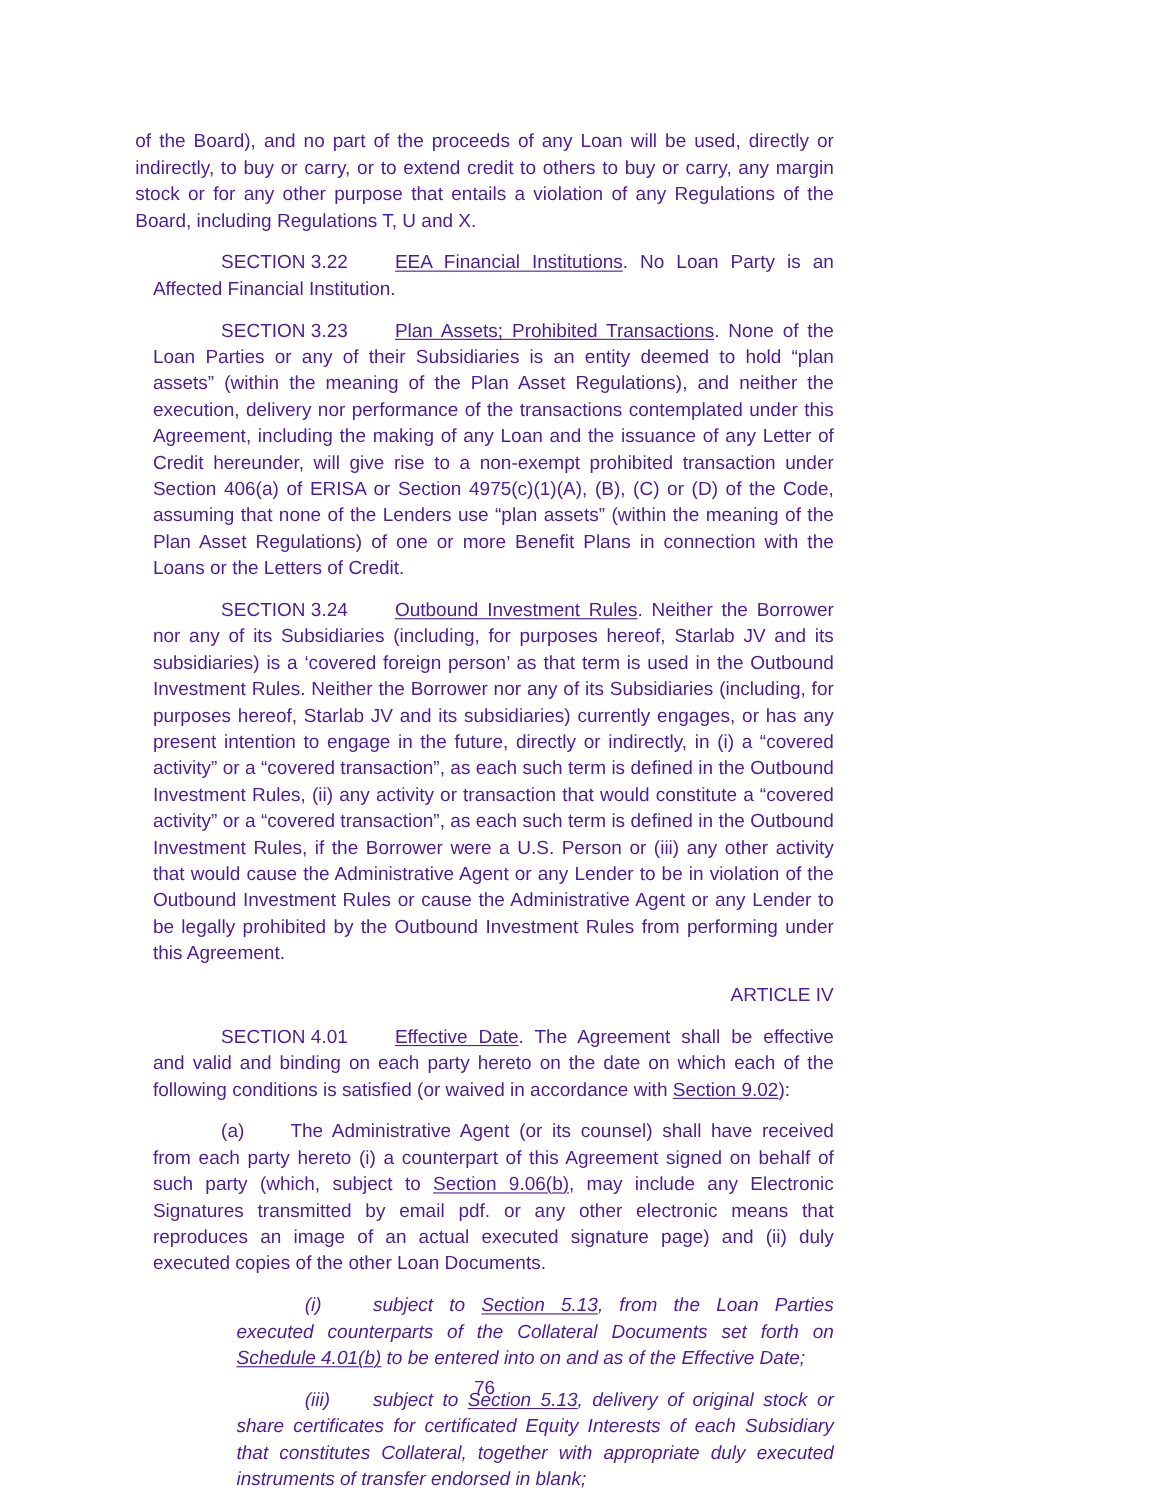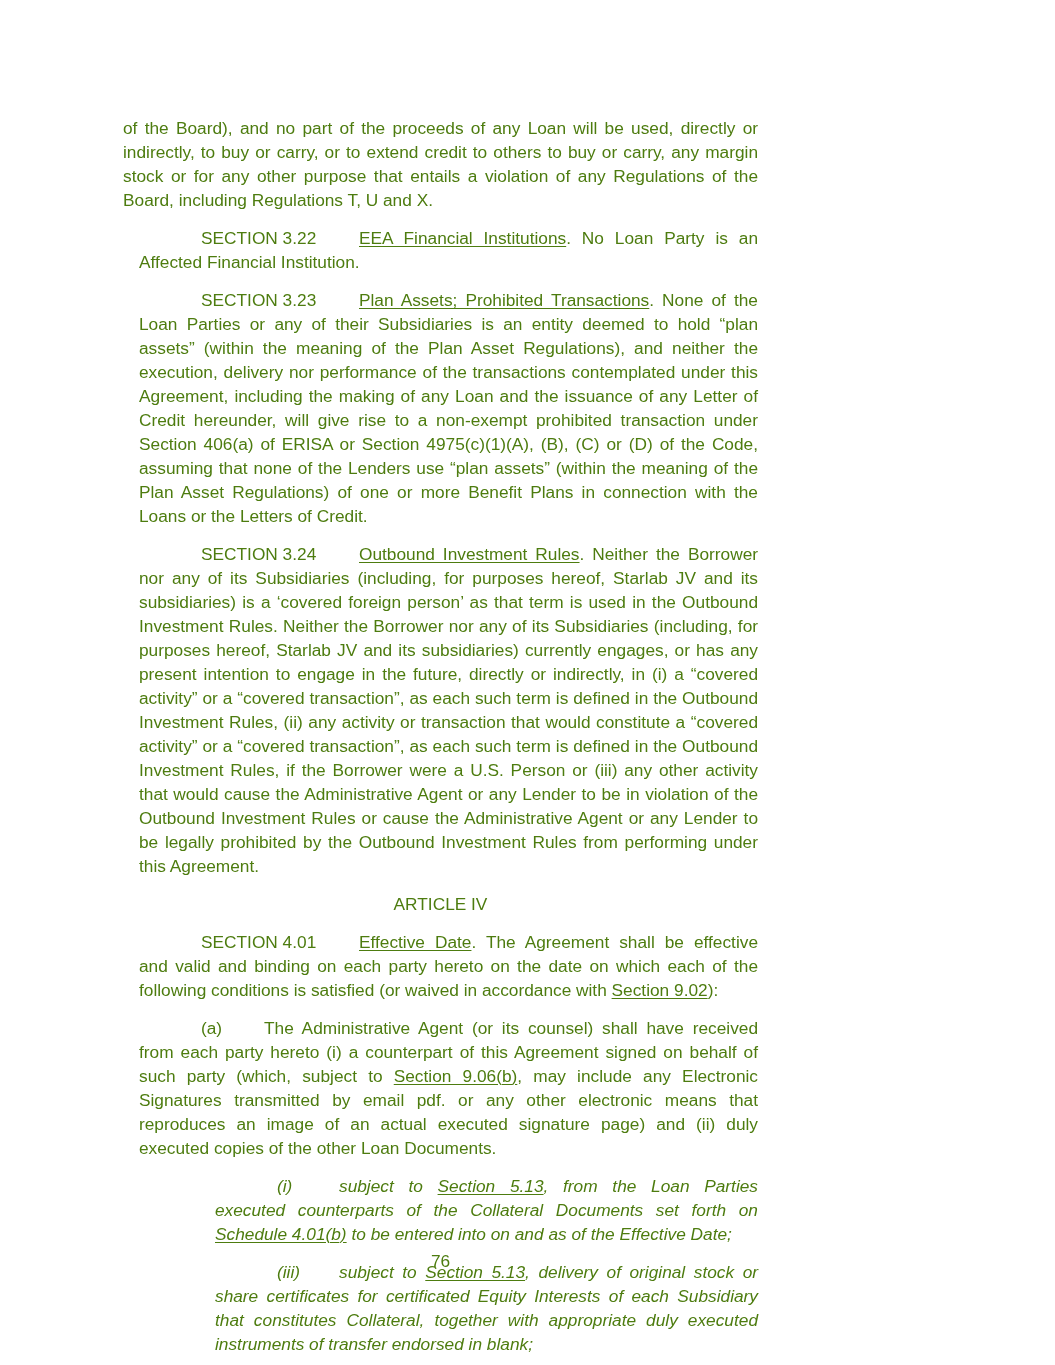--- a/index.html
+++ b/index.html
@@ -7,21 +7,21 @@
     padding: 0;
     background: #ffffff;
   }
   .page {
     position: relative;
     width: 881px;
     height: 1365px;
     box-sizing: border-box;
     padding: 116px 123px 0 123px;
     background: #ffffff;
-    color: #4d7c0f;
+    color: #4c1d95;
     font-family: "Liberation Sans", "DejaVu Sans", sans-serif;
     font-size: 17.3px;
     line-height: 24px;
     overflow: hidden;
   }
   .para {
     margin: 0 0 14px 0;
     text-align: justify;
   }
   .sec, .sub {
@@ -48,21 +48,21 @@
     width: 62px;
     text-indent: 0;
   }
   .u {
     text-decoration: underline;
     text-decoration-thickness: 1.4px;
     text-underline-offset: 2px;
   }
   .article {
     margin: 0 0 14px 0;
-    text-align: center;
+    text-align: right;
   }
   .pagenum {
     position: absolute;
     left: 0;
     right: 0;
     bottom: 92px;
     text-align: center;
   }
 </style>
 </head>

